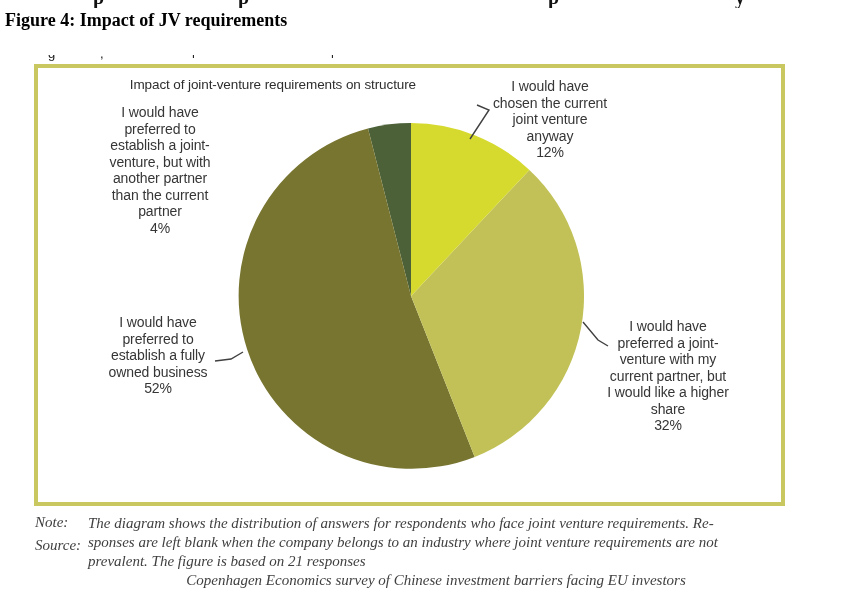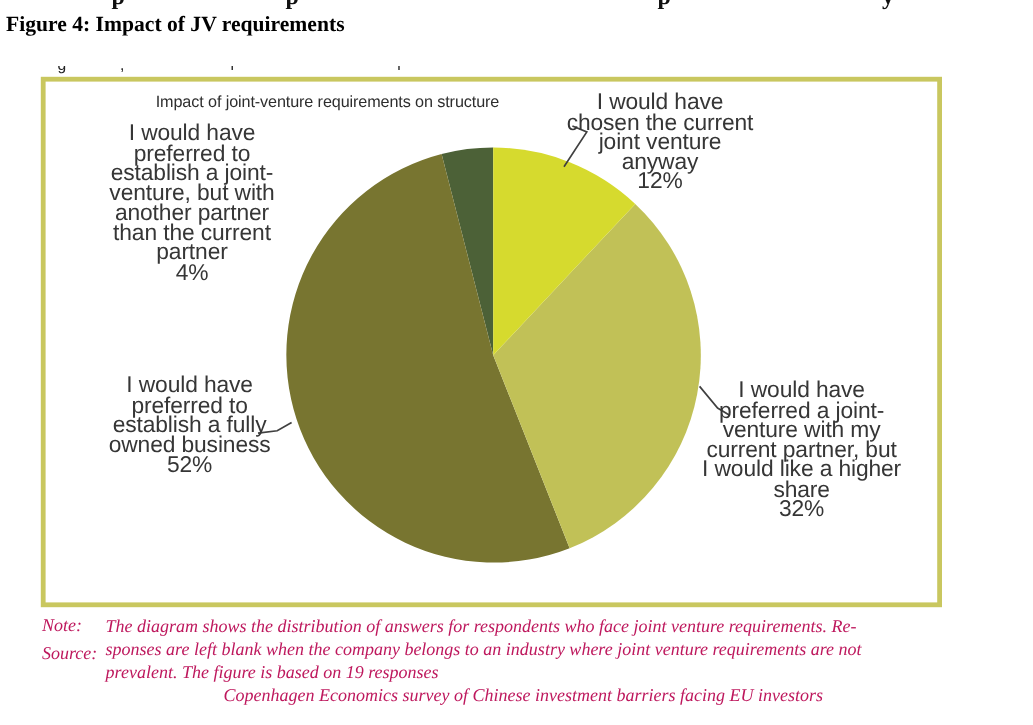--- a/index.html
+++ b/index.html
@@ -20,29 +20,29 @@
   .chart-box{
     position:absolute;left:34px;top:64px;width:751px;height:442px;
     border:4px solid #c9c75f;background:#fff;box-sizing:border-box;
   }
   .chart-title{
     position:absolute;left:66px;top:77px;width:350px;text-align:right;
     font-size:13.5px;color:#2e2e2e;letter-spacing:-0.1px;
   }
   .pie-svg{position:absolute;left:0;top:0;width:861px;height:604px;pointer-events:none;}
   .callout{
-    position:absolute;text-align:center;font-size:19px;line-height:16.5px;
+    position:absolute;text-align:center;font-size:14px;line-height:16.5px;
     color:#363636;white-space:pre-line;letter-spacing:-0.1px;
   }
   .callout-12{left:470px;top:78px;width:160px;}
   .callout-32{left:583px;top:318px;width:170px;}
   .callout-52{left:73px;top:314px;width:170px;}
   .callout-4{left:80px;top:104px;width:160px;}
 
-  .footnote{position:absolute;font:italic 15px "Liberation Serif",serif;color:#be185d;}
+  .footnote{position:absolute;font:italic 15px "Liberation Serif",serif;color:#404040;}
   .note-label{left:35px;top:514px;}
   .note-body{left:88px;top:514px;width:710px;line-height:19px;white-space:pre-line;}
   .source-label{left:35px;top:537px;}
   .source-body{left:76px;top:571px;width:720px;line-height:19px;text-align:center;}
 </style>
 </head>
 <body>
 
 <div class="page">
 
@@ -98,17 +98,17 @@
 establish a joint-
 venture, but with
 another partner
 than the current
 partner
 4%</div>
 
   <div class="footnote note-label">Note:</div>
   <div class="footnote note-body">The diagram shows the distribution of answers for respondents who face joint venture requirements. Re-
 sponses are left blank when the company belongs to an industry where joint venture requirements are not
-prevalent. The figure is based on 19 responses</div>
+prevalent. The figure is based on 21 responses</div>
   <div class="footnote source-label">Source:</div>
   <div class="footnote source-body">Copenhagen Economics survey of Chinese investment barriers facing EU investors</div>
 
 </div>
 
 </body></html>

